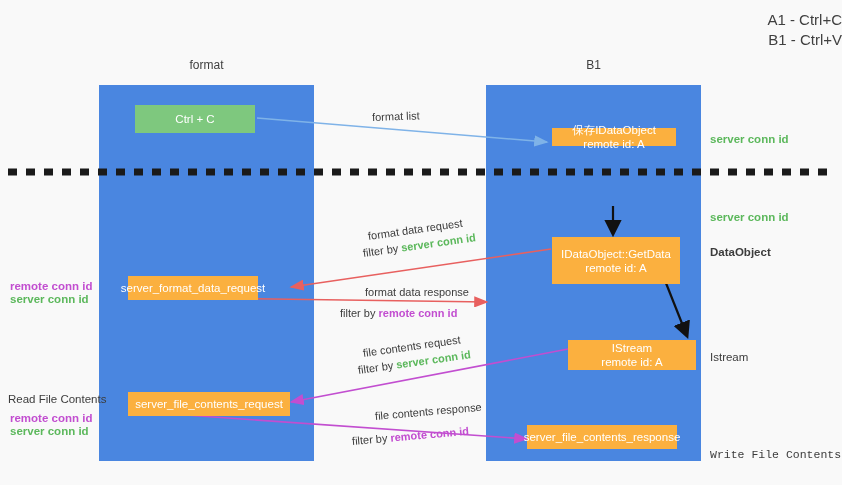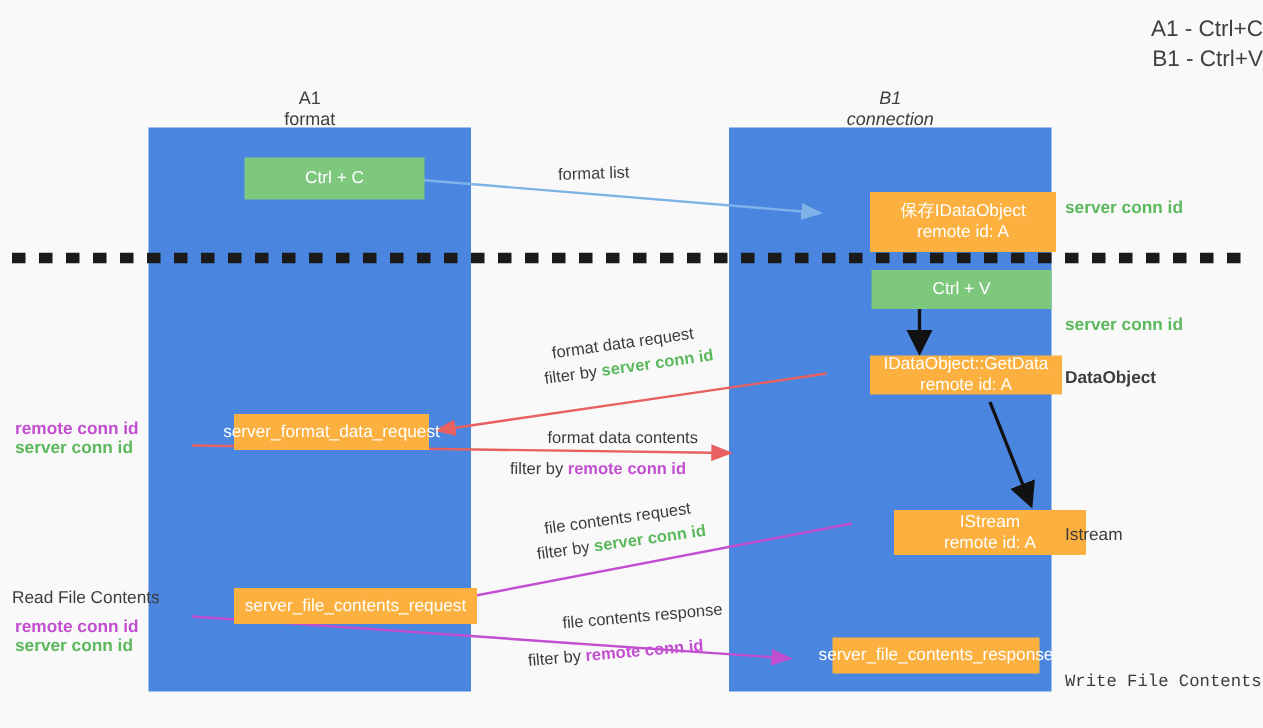--- a/index.html
+++ b/index.html
@@ -51,21 +51,20 @@
     box-sizing: border-box;
     display: flex;
     flex-direction: column;
     align-items: center;
     justify-content: center;
     text-align: center;
     font-size: 11.5px;
     line-height: 14px;
     color: #ffffff;
     padding: 0 4px;
-    margin-left: 28px;
   }
   .node.orange { background: #fbb03f; }
   .node.green  { background: #7ec87e; }
   .node .l2 { display: block; }
 
   
   .annot {
     font-size: 11.5px;
     line-height: 14px;
     white-space: nowrap;
@@ -94,26 +93,24 @@
   }
 </style>
 </head>
 <body>
 
 <div id="canvas">
 
   <div class="abs title"><span>A1 - Ctrl+C</span><br><span>B1 - Ctrl+V</span></div>
 
   <div class="abs lane-header" style="left:99px; top:58px; width:215px;">
-    <span class="lane-name">A1</span>
     <span class="lane-sub">format</span>
   </div>
-  <div class="abs lane-header" style="left:486px; top:58px; width:215px;font-style:italic;">
+  <div class="abs lane-header" style="left:486px; top:58px; width:215px;">
     <span class="lane-name">B1</span>
-    <span class="lane-sub">connection</span>
   </div>
 
   <div class="abs lane" style="left:99px;  top:85px; width:215px; height:376px;"></div>
   <div class="abs lane" style="left:486px; top:85px; width:215px; height:376px;"></div>
 
   <svg id="wires" viewBox="0 0 842 485">
     <defs>
       <marker id="ah-blue" markerWidth="9" markerHeight="7" refX="8" refY="3.5" orient="auto">
         <path d="M0,0 L9,3.5 L0,7 z" fill="#7fb3e8"></path>
       </marker>
@@ -142,49 +139,46 @@
 
     <line x1="568" y1="349" x2="291" y2="402" stroke="#c24ed0" stroke-width="1.6" marker-end="url(#ah-magenta)"></line>
 
     <line x1="128" y1="411" x2="527" y2="439" stroke="#c24ed0" stroke-width="1.6" marker-end="url(#ah-magenta)"></line>
   </svg>
 
   <div class="abs node green" style="left:135px; top:105px; width:120px; height:28px;">
     <span>Ctrl + C</span>
   </div>
 
-  <div class="abs node orange" style="left:552px; top:128px; width:124px; height:40px;">
+  <div class="abs node orange" style="left:552px; top:128px; width:124px; height:18px;">
     <span>保存IDataObject</span>
     <span class="l2">remote id: A</span>
   </div>
 
-  <div class="abs node green" style="left:553px; top:180px; width:120px; height:26px;">
-    <span>Ctrl + V</span>
-  </div>
-
-  <div class="abs node orange" style="left:552px; top:237px; width:128px; height:26px;">
+
+  <div class="abs node orange" style="left:552px; top:237px; width:128px; height:47px;">
     <span>IDataObject::GetData</span>
     <span class="l2">remote id: A</span>
   </div>
 
   <div class="abs node orange" style="left:128px; top:276px; width:130px; height:24px;">
     <span>server_format_data_request</span>
   </div>
 
 
   <div class="abs node orange" style="left:568px; top:340px; width:128px; height:30px;">
     <span>IStream</span>
     <span class="l2">remote id: A</span>
   </div>
 
   <div class="abs node orange" style="left:128px; top:392px; width:162px; height:24px;">
     <span>server_file_contents_request</span>
   </div>
 
-  <div class="abs node orange" style="left:527px; top:425px; width:138px; height:24px;">
+  <div class="abs node orange" style="left:527px; top:425px; width:150px; height:24px;">
     <span>server_file_contents_response</span>
   </div>
 
   <div class="abs annot green" style="left:710px; top:132px;">server conn id</div>
   <div class="abs annot green" style="left:710px; top:210px;">server conn id</div>
   <div class="abs annot grey" style="left:710px; top:245px;font-weight:bold;">DataObject</div>
   <div class="abs annot grey" style="left:710px; top:350px;">Istream</div>
   <div class="abs annot grey" style="left:710px; top:448px;font-family:Liberation Mono, monospace;">Write File Contents</div>
 
   <div class="abs annot purple" style="left:10px; top:279px;">remote conn id</div>
@@ -192,21 +186,21 @@
 
   <div class="abs annot grey" style="left:8px;  top:392px;">Read File Contents</div>
   <div class="abs annot purple" style="left:10px; top:411px;">remote conn id</div>
   <div class="abs annot green" style="left:10px; top:424px;">server conn id</div>
 
   <div class="abs edge-label" style="left:372px; top:110px; transform:rotate(-2deg);">format list</div>
 
   <div class="abs edge-label" style="left:368px; top:229px; transform:rotate(-8deg);">format data request</div>
   <div class="abs edge-label" style="left:363px; top:246px; transform:rotate(-8deg);"><span>filter by </span><span class="hl-green">server conn id</span></div>
 
-  <div class="abs edge-label" style="left:365px; top:285px;">format data contents</div>
+  <div class="abs edge-label" style="left:365px; top:285px;">format data response</div>
   <div class="abs edge-label" style="left:340px; top:306px;"><span>filter by </span><span class="hl-purple">remote conn id</span></div>
 
   <div class="abs edge-label" style="left:363px; top:346px; transform:rotate(-8deg);">file contents request</div>
   <div class="abs edge-label" style="left:358px; top:363px; transform:rotate(-8deg);"><span>filter by </span><span class="hl-green">server conn id</span></div>
 
   <div class="abs edge-label" style="left:375px; top:409px; transform:rotate(-5deg);">file contents response</div>
   <div class="abs edge-label" style="left:352px; top:434px; transform:rotate(-5deg);"><span>filter by </span><span class="hl-purple">remote conn id</span></div>
 
 </div>
 

